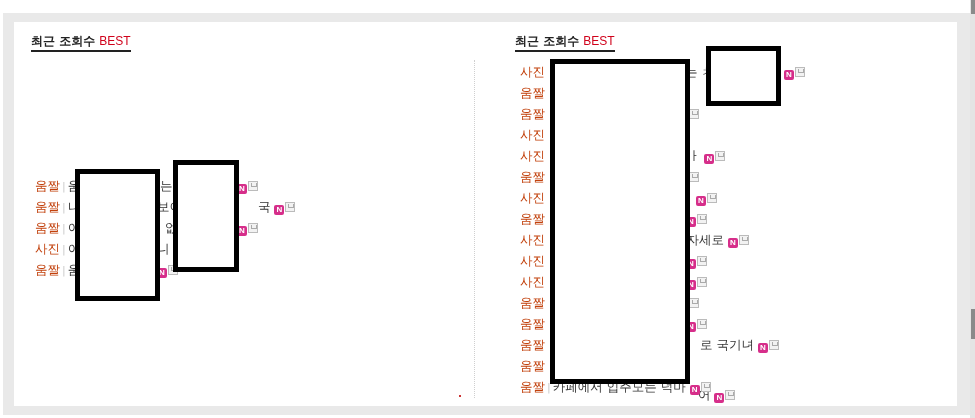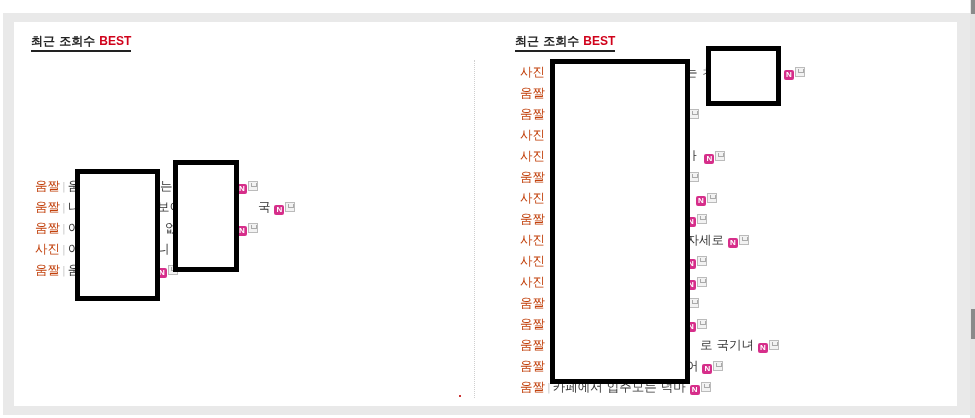--- a/index.html
+++ b/index.html
@@ -17,21 +17,21 @@
   .scroll-strip {
     position: absolute; left: 970px; top: 0; width: 5px; height: 418px; background: #e4e4e4;
   }
   .scroll-thumb-top { position: absolute; left: 971px; top: 0; width: 4px; height: 14px; background: #8a8a8a; }
   .scroll-thumb { position: absolute; left: 971px; top: 309px; width: 4px; height: 30px; background: #8a8a8a; }
 
   .panel-title {
     position: absolute; font-size: 12px; font-weight: bold; color: #222;
     padding-bottom: 2px; border-bottom: 2px solid #222; line-height: 14px; white-space: nowrap;
   }
-  .panel-title .best { color: #d0021b; font-family: "Liberation Sans", sans-serif; font-weight: bold; }
+  .panel-title .best { color: #d0021b; font-family: "Liberation Sans", sans-serif; font-weight: normal; }
 
   .divider {
     position: absolute; left: 474px; top: 60px; width: 0; height: 338px;
     border-left: 1px dotted #cfcfcf;
   }
   .dot { position: absolute; left: 459px; top: 395px; width: 2px; height: 2px; background: #c33; }
 
   .list { position: absolute; }
   .row {
     position: relative; height: 21px; line-height: 21px; font-size: 12.5px; color: #333;
@@ -159,21 +159,21 @@
   <div class="row">
     <span class="cat">움짤</span>
     <span class="tail" style="left:166px;"><span class="nbadge">N</span><span class="save"></span></span>
   </div>
   <div class="row">
     <span class="cat">움짤</span>
     <span class="tail" style="left:180px;"><span>로 국기녀</span> <span class="nbadge">N</span><span class="save"></span></span>
   </div>
   <div class="row">
     <span class="cat">움짤</span>
-    <span class="tail" style="left:166px;"><span>어</span> <span class="nbadge">N</span><span class="save"></span></span>
+    <span class="tail" style="left:178px;margin-top:29px;"><span>어</span> <span class="nbadge">N</span><span class="save"></span></span>
   </div>
   <div class="row">
     <span class="cat">움짤</span><span class="sep">|</span><span>카페에서 입주모는 덕마</span> <span class="nbadge">N</span><span class="save"></span>
   </div>
 </div>
 
 <div class="redact" style="left:550px; top:59px; width:140px; height:325px;"></div>
 <div class="redact" style="left:706px; top:46px; width:75px; height:60px;"></div>
 
 </body></html>

